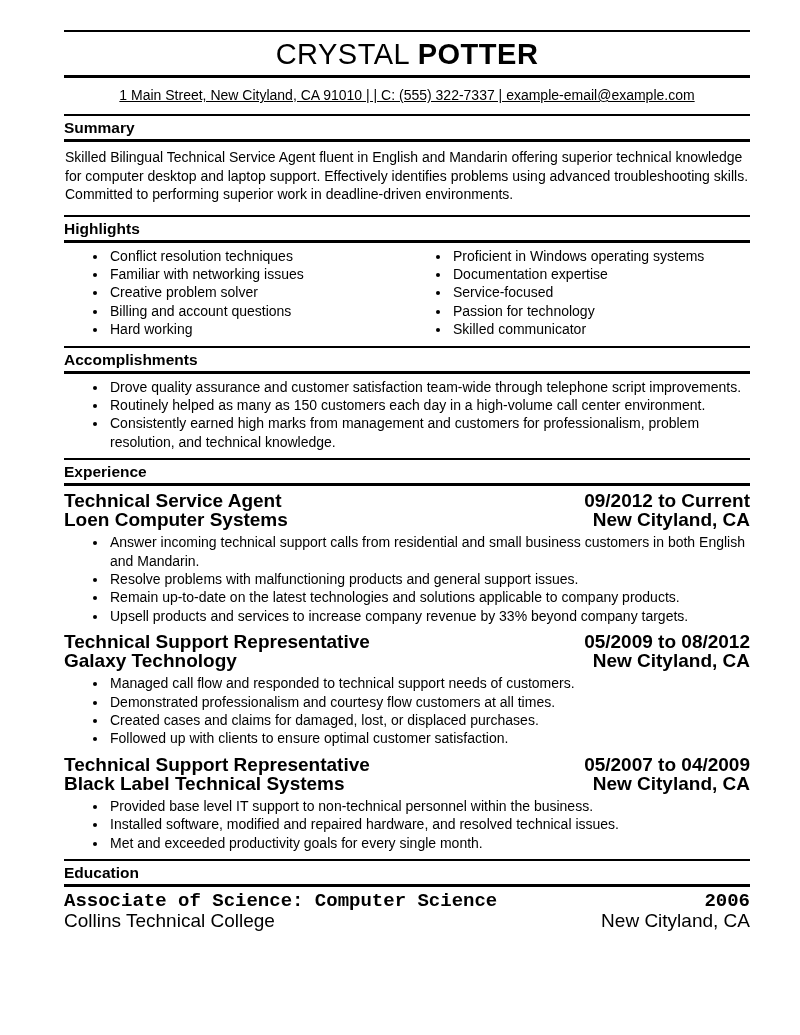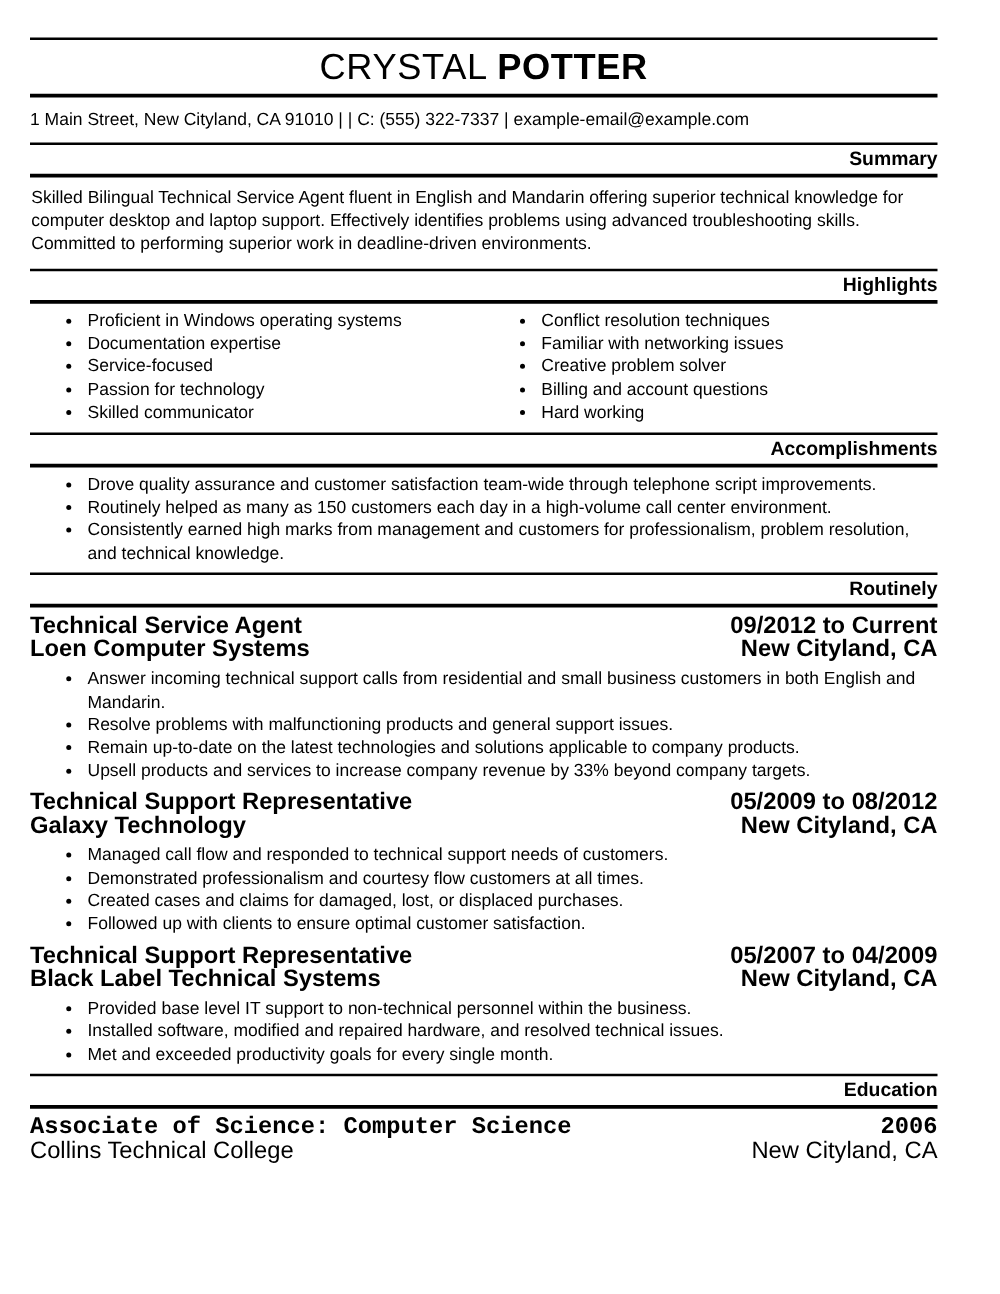--- a/index.html
+++ b/index.html
@@ -6,45 +6,47 @@
     margin: 0;
     padding: 0;
     background: #ffffff;
     color: #000000;
     font-family: "Liberation Sans", sans-serif;
   }
   .page {
     width: 800px;
     height: 947px;
     box-sizing: border-box;
-    padding: 30px 50px 0 24px;
+    padding: 30px 50px 0 64px;
     background: #ffffff;
     overflow: hidden;
   }
   .rule-thin  { height: 2px; background: #000; }
   .rule-thick { height: 3px; background: #000; }
 
   .name-heading {
     text-align: center;
     font-size: 29px;
     line-height: 34px;
     letter-spacing: 0.5px;
     margin: 5px 0 4px 0;
     font-weight: normal;
   }
   .name-heading .last { font-weight: bold; }
 
   .contact-line {
+    text-align: center;
     font-size: 14px;
     line-height: 17px;
     margin: 9px 0 10px 0;
+    text-decoration: underline;
   }
 
   .sec-header .sec-title {
-    text-align: right;
+    text-align: left;
     font-weight: bold;
     font-size: 15.5px;
     line-height: 16px;
     padding: 4px 0 3px 0;
   }
 
   .summary-text {
     font-size: 14px;
     line-height: 18.5px;
     margin: 6px 1px 11px 1px;
@@ -96,54 +98,54 @@
     <div class="rule-thick"></div>
   </div>
   <div class="summary-text">Skilled Bilingual Technical Service Agent fluent in English and Mandarin offering superior technical knowledge for computer desktop and laptop support. Effectively identifies problems using advanced troubleshooting skills. Committed to performing superior work in deadline-driven environments.</div>
 
   <div class="sec-header">
     <div class="rule-thin"></div>
     <div class="sec-title">Highlights</div>
     <div class="rule-thick"></div>
   </div>
   <div class="cols">
+    <div class="col">
+      <ul class="blist">
+        <li>Conflict resolution techniques</li>
+        <li>Familiar with networking issues</li>
+        <li>Creative problem solver</li>
+        <li>Billing and account questions</li>
+        <li>Hard working</li>
+      </ul>
+    </div>
     <div class="col">
       <ul class="blist">
         <li>Proficient in Windows operating systems</li>
         <li>Documentation expertise</li>
         <li>Service-focused</li>
         <li>Passion for technology</li>
         <li>Skilled communicator</li>
       </ul>
     </div>
-    <div class="col">
-      <ul class="blist">
-        <li>Conflict resolution techniques</li>
-        <li>Familiar with networking issues</li>
-        <li>Creative problem solver</li>
-        <li>Billing and account questions</li>
-        <li>Hard working</li>
-      </ul>
-    </div>
   </div>
 
   <div class="sec-header">
     <div class="rule-thin"></div>
     <div class="sec-title">Accomplishments</div>
     <div class="rule-thick"></div>
   </div>
   <ul class="blist wide">
     <li>Drove quality assurance and customer satisfaction team-wide through telephone script improvements.</li>
     <li>Routinely helped as many as 150 customers each day in a high-volume call center environment.</li>
     <li>Consistently earned high marks from management and customers for professionalism, problem resolution, and technical knowledge.</li>
   </ul>
 
   <div class="sec-header">
     <div class="rule-thin"></div>
-    <div class="sec-title">Routinely</div>
+    <div class="sec-title">Experience</div>
     <div class="rule-thick"></div>
   </div>
 
   <div class="job">
     <div class="row2 bold">
       <span>Technical Service Agent</span>
       <span class="right">09/2012 to Current</span>
     </div>
     <div class="row2 bold">
       <span>Loen Computer Systems</span>

